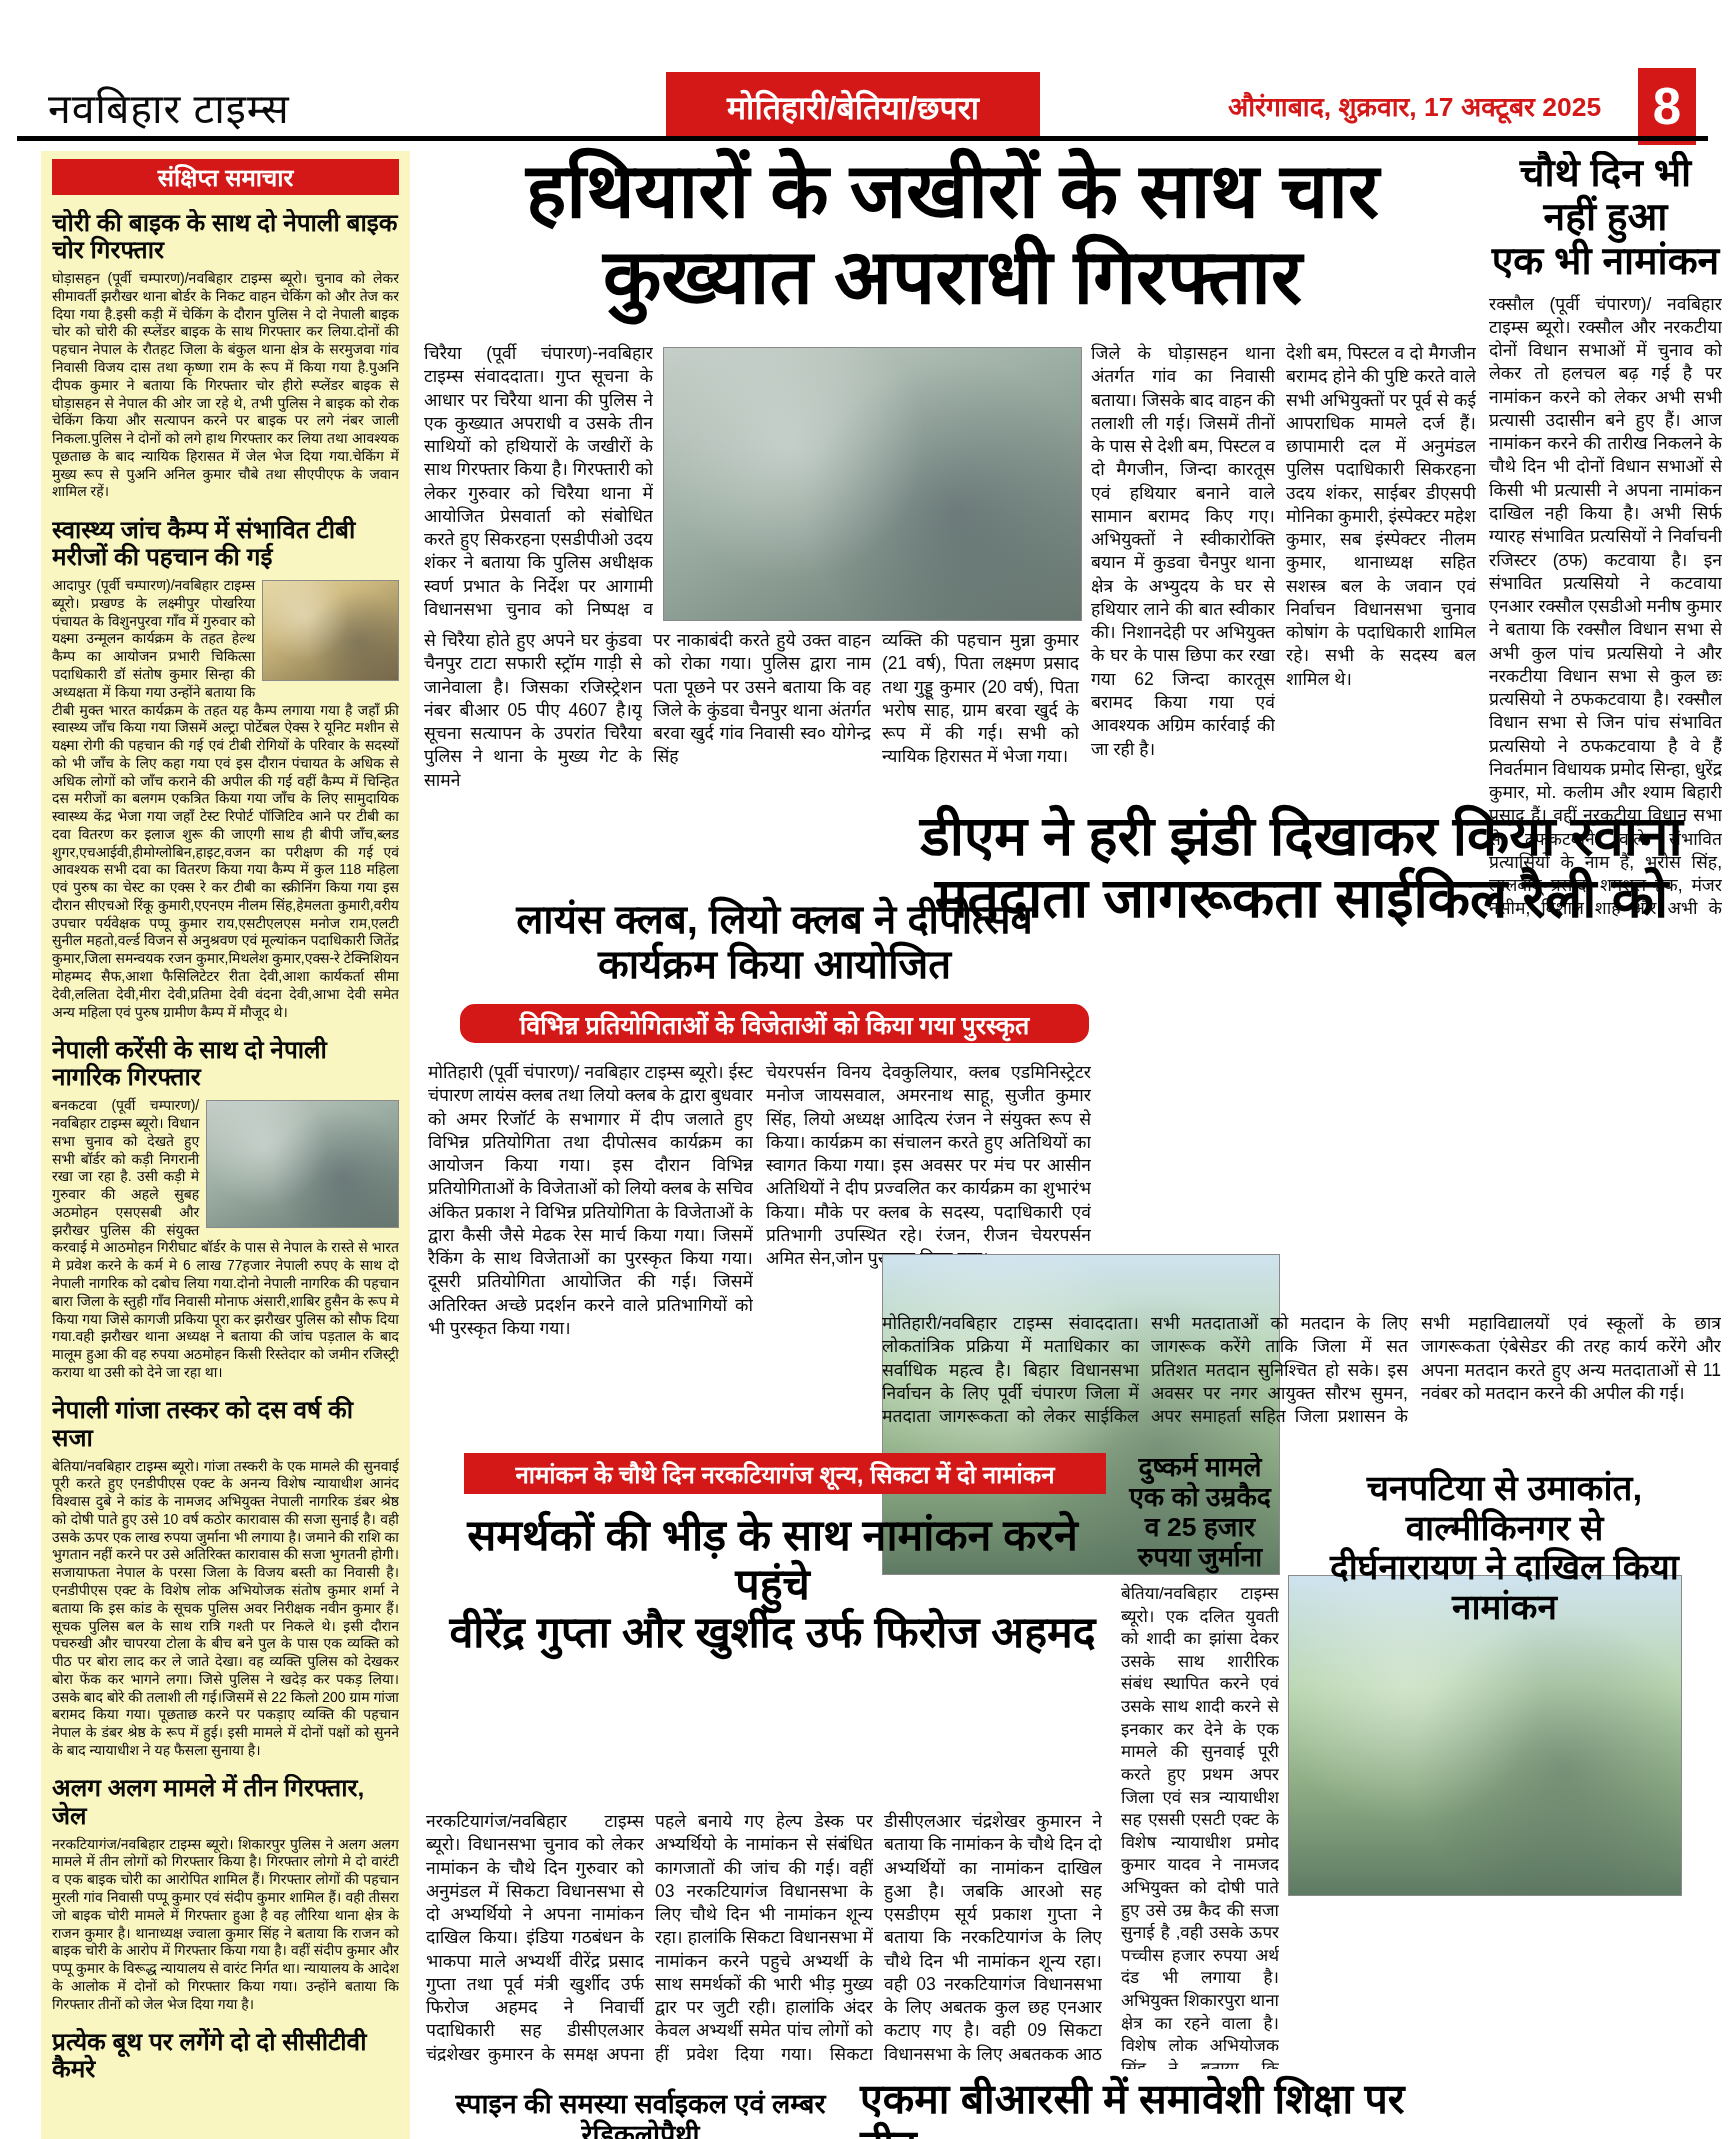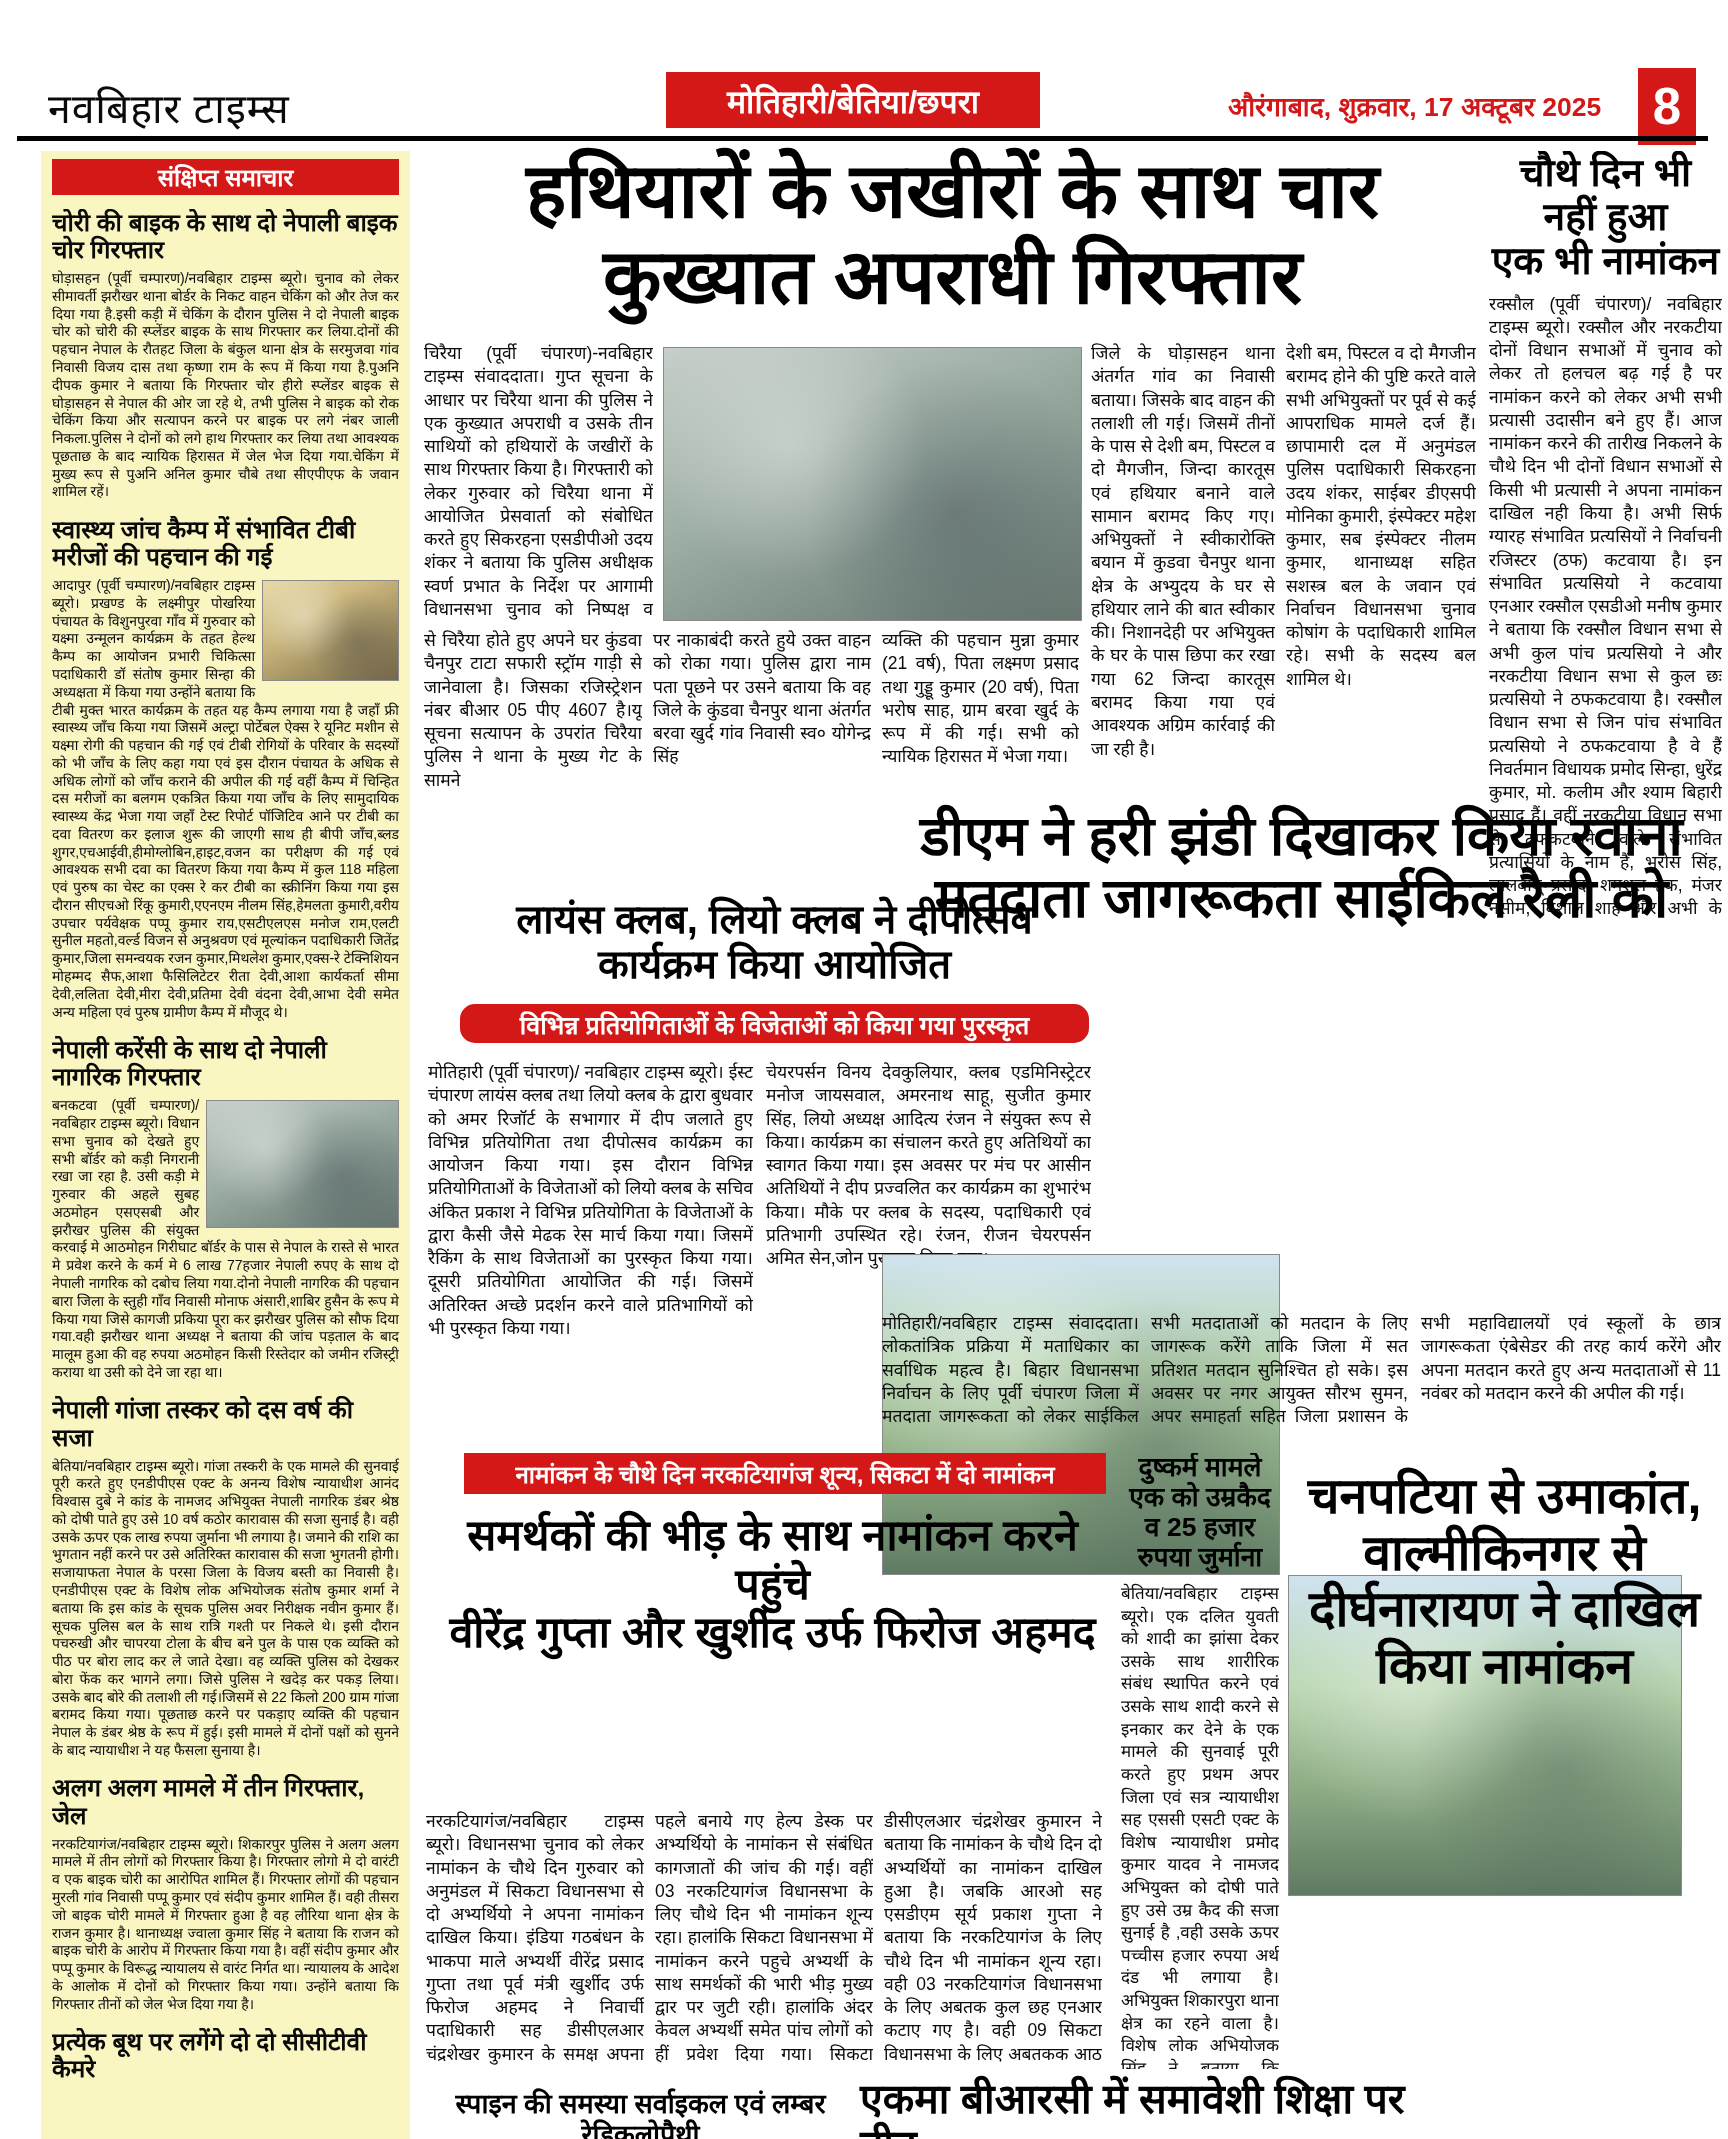--- a/index.html
+++ b/index.html
@@ -35,21 +35,21 @@
   .headline{font-weight:900;text-align:center;line-height:1.13;color:#000;}
   .body-text{font-size:17px;line-height:1.33;text-align:justify;overflow:hidden;}
   .redbar{background:var(--red);color:#fff;font-weight:900;display:flex;align-items:center;justify-content:center;text-align:center;}
 </style>
 </head>
 <body>
 
 <div class="page">
 
   <div class="abs masthead" style="left:48px;top:79px;">नवबिहार टाइम्स</div>
-  <div class="abs edition-box" style="left:666px;top:72px;width:374px;height:56px;text-align:center;">मोतिहारी/बेतिया/छपरा</div>
+  <div class="abs edition-box" style="left:666px;top:72px;width:374px;height:68px;text-align:center;">मोतिहारी/बेतिया/छपरा</div>
   <div class="abs dateline" style="left:1228px;top:88px;">औरंगाबाद, शुक्रवार, 17 अक्टूबर 2025</div>
   <div class="abs pagenum-box" style="left:1638px;top:68px;width:58px;height:77px;">8</div>
   <div class="abs rule" style="left:17px;top:136px;width:1691px;height:5.1px;"></div>
 
   <div class="abs sidebar" style="left:41px;top:151px;width:369px;height:2536px;">
     <div class="sidebar-title">संक्षिप्त समाचार</div>
 
     <div class="s-art">
       <div class="s-head">चोरी की बाइक के साथ दो नेपाली बाइक चोर गिरफ्तार</div>
       <div class="s-body">घोड़ासहन (पूर्वी चम्पारण)/नवबिहार टाइम्स ब्यूरो। चुनाव को लेकर सीमावर्ती झरौखर थाना बोर्डर के निकट वाहन चेकिंग को और तेज कर दिया गया है.इसी कड़ी में चेकिंग के दौरान पुलिस ने दो नेपाली बाइक चोर को चोरी की स्प्लेंडर बाइक के साथ गिरफ्तार कर लिया.दोनों की पहचान नेपाल के रौतहट जिला के बंकुल थाना क्षेत्र के सरमुजवा गांव निवासी विजय दास तथा कृष्णा राम के रूप में किया गया है.पुअनि दीपक कुमार ने बताया कि गिरफ्तार चोर हीरो स्प्लेंडर बाइक से घोड़ासहन से नेपाल की ओर जा रहे थे, तभी पुलिस ने बाइक को रोक चेकिंग किया और सत्यापन करने पर बाइक पर लगे नंबर जाली निकला.पुलिस ने दोनों को लगे हाथ गिरफ्तार कर लिया तथा आवश्यक पूछताछ के बाद न्यायिक हिरासत में जेल भेज दिया गया.चेकिंग में मुख्य रूप से पुअनि अनिल कुमार चौबे तथा सीएपीएफ के जवान शामिल रहें।</div>
@@ -134,21 +134,21 @@
   <div class="abs body-text" style="left:884px;top:1810px;width:218px;height:257px;font-size:17.5px;">डीसीएलआर चंद्रशेखर कुमारन ने बताया कि नामांकन के चौथे दिन दो अभ्यर्थियों का नामांकन दाखिल हुआ है। जबकि आरओ सह एसडीएम सूर्य प्रकाश गुप्ता ने बताया कि नरकटियागंज के लिए चौथे दिन भी नामांकन शून्य रहा। वही 03 नरकटियागंज विधानसभा के लिए अबतक कुल छह एनआर कटाए गए है। वही 09 सिकटा विधानसभा के लिए अबतकक आठ एनआर कटाए गए है।</div>
 
   <div class="abs" style="left:1121px;top:1453px;width:158px;height:616px;overflow:hidden;">
     <div class="headline" style="font-size:26.5px;">
       <div>दुष्कर्म मामले एक को उम्रकैद</div>
       <div>व 25 हजार रुपया जुर्माना</div>
     </div>
     <div class="body-text" style="margin-top:10.3px;font-size:17px;">बेतिया/नवबिहार टाइम्स ब्यूरो। एक दलित युवती को शादी का झांसा देकर उसके साथ शारीरिक संबंध स्थापित करने एवं उसके साथ शादी करने से इनकार कर देने के एक मामले की सुनवाई पूरी करते हुए प्रथम अपर जिला एवं सत्र न्यायाधीश सह एससी एसटी एक्ट के विशेष न्यायाधीश प्रमोद कुमार यादव ने नामजद अभियुक्त को दोषी पाते हुए उसे उम्र कैद की सजा सुनाई है ,वही उसके ऊपर पच्चीस हजार रुपया अर्थ दंड भी लगाया है।अभियुक्त शिकारपुरा थाना क्षेत्र का रहने वाला है। विशेष लोक अभियोजक सिंह ने बताया कि अभियुक्त और पीड़िता के बीच प्रेम प्रसंग था। पीड़िता को झांसा देकर वह उसके साथ संबंध बनाता रहा। जब शिकायत दर्ज की गई, तब अभियोजन की ओर से गवाही कराई गई।</div>
   </div>
 
-  <div class="abs headline" style="left:1286px;top:1468px;width:437px;font-size:50px;">
+  <div class="abs headline" style="left:1286px;top:1468px;width:437px;font-size:35px;">
     <div>चनपटिया से उमाकांत, वाल्मीकिनगर से</div>
     <div>दीर्घनारायण ने दाखिल किया नामांकन</div>
   </div>
 
   <div class="abs headline" style="left:437px;top:2089px;width:407px;font-size:27px;">
     <div>स्पाइन की समस्या सर्वाइकल एवं लम्बर रेडिकुलोपैथी</div>
 
   </div>
 
   <div class="abs headline" style="left:860px;top:2076px;width:565px;font-size:41px;text-align:left;">

